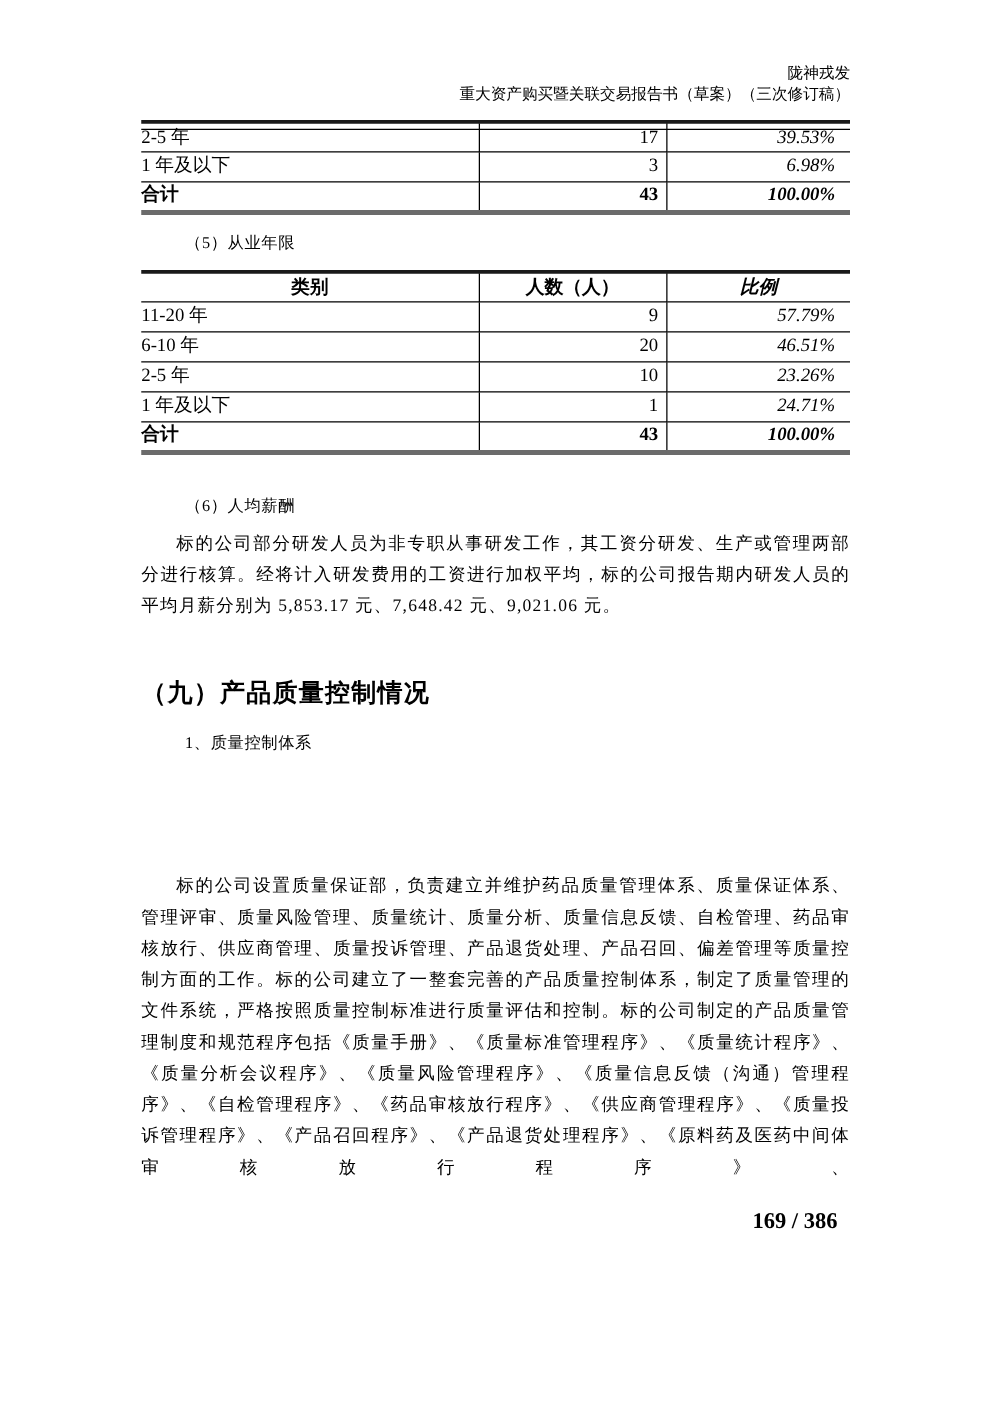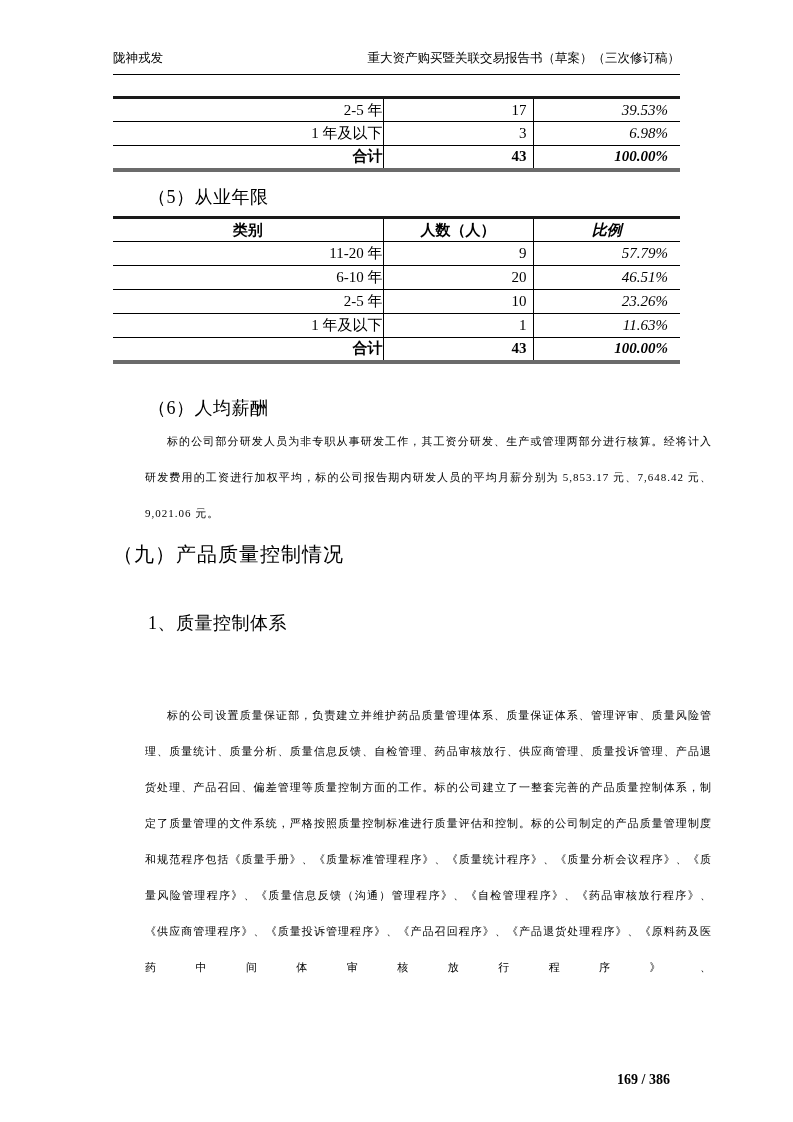--- a/index.html
+++ b/index.html
@@ -17,22 +17,23 @@
   
   .doc-header {
     position: absolute;
     left: 113px;
     top: 50px;
     width: 567px;
     display: flex;
     justify-content: space-between;
     align-items: flex-end;
     font-size: 12.5px;
-    padding-bottom: 7px;
+    padding-bottom: 19px;
     border-bottom: 1px solid #000;
+    flex-direction: column;
   }
 
   
   .doc-table {
     position: absolute;
     left: 113px;
     width: 567px;
     border-collapse: collapse;
     table-layout: fixed;
     font-size: 15px;
@@ -41,77 +42,76 @@
   }
   .doc-table td, .doc-table th {
     height: 24px;
     border-bottom: 1px solid #000;
     font-weight: normal;
     vertical-align: middle;
     line-height: 1;
     padding: 0;
   }
   .doc-table tr:last-child td { border-bottom: none; }
-  .doc-table .col1 { width: 270px; border-right: 1px solid #000; text-align: right; }
+  .doc-table .col1 { width: 270px; border-right: 1px solid #000; text-align: left; }
   .doc-table .col2 { width: 150px; border-right: 1px solid #000; text-align: right; padding-right: 6px; }
   .doc-table .col3 { width: 147px; text-align: right; padding-right: 12px; font-style: italic; }
   .doc-table th.col1, .doc-table th.col2, .doc-table th.col3 { text-align: center; padding-right: 0; font-weight: bold; }
   .doc-table tr.total-row td { font-weight: bold; }
 
   .t-continuation { top: 96px; }
   .t-experience  { top: 216px; }
 
   
   .num-heading {
     position: absolute;
     left: 148px;
-    font-size: 18px;
+    font-size: 13px;
     letter-spacing: 0.5px;
     text-align: right;
   }
   .s5-heading { top: 185px; }
   .s6-heading { top: 396px; }
-  .s9-sub     { top: 611px; }
+  .s9-sub     { top: 585px; }
 
   .body-para {
     position: absolute;
     left: 113px;
     width: 567px;
-    font-size: 11px;
-    line-height: 36px;
+    font-size: 14px;
+    line-height: 25px;
     letter-spacing: 1px;
     text-align: justify;
     text-justify: inter-ideograph;
     text-indent: 2em;
-    margin-left: 32px;
   }
   .p-salary  { top: 423px; }
   .p-cert    { top: 624px; }
   .p-quality { top: 697px; text-align-last: justify; }
 
   .major-heading {
     position: absolute;
     left: 113px;
     top: 541px;
     width: 567px;
     font-family: "Liberation Sans", "DejaVu Sans", sans-serif;
-    font-weight: 400;
+    font-weight: 700;
     font-size: 20px;
     letter-spacing: 1px;
   }
 
   
   .doc-footer {
     position: absolute;
     left: 113px;
-    top: 1072px;
+    top: 966px;
     width: 567px;
     text-align: right;
     padding-right: 10px;
-    font-size: 14px;
+    font-size: 18px;
     font-weight: bold;
   }
 </style>
 </head>
 <body>
 
 <div class="page">
 
   <div class="doc-header">
     <span>陇神戎发</span>
@@ -158,21 +158,21 @@
         <td class="col3">46.51%</td>
       </tr>
       <tr>
         <td class="col1">2-5 年</td>
         <td class="col2">10</td>
         <td class="col3">23.26%</td>
       </tr>
       <tr>
         <td class="col1">1 年及以下</td>
         <td class="col2">1</td>
-        <td class="col3">11.63%</td>
+        <td class="col3">24.71%</td>
       </tr>
       <tr class="total-row">
         <td class="col1">合计</td>
         <td class="col2">43</td>
         <td class="col3">100.00%</td>
       </tr>
     </tbody>
   </table>
 
   <div class="num-heading s6-heading">（6）人均薪酬</div>

